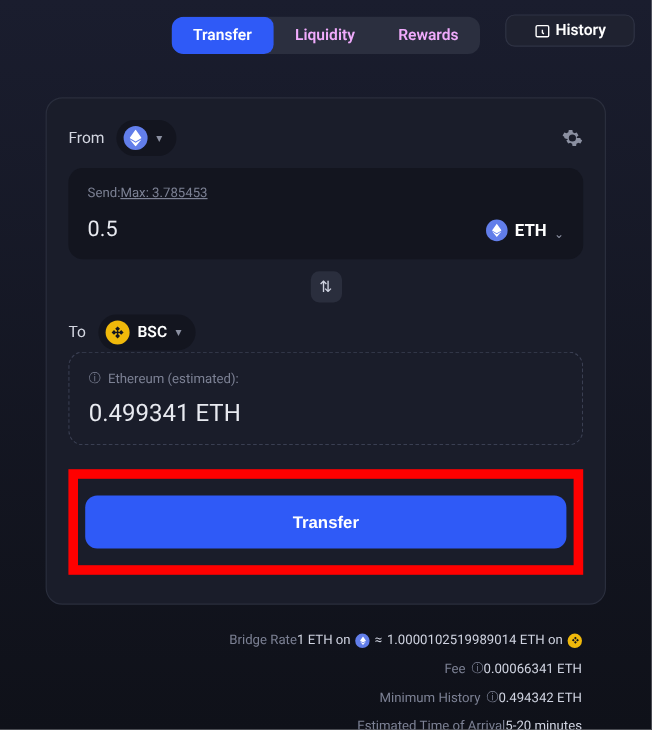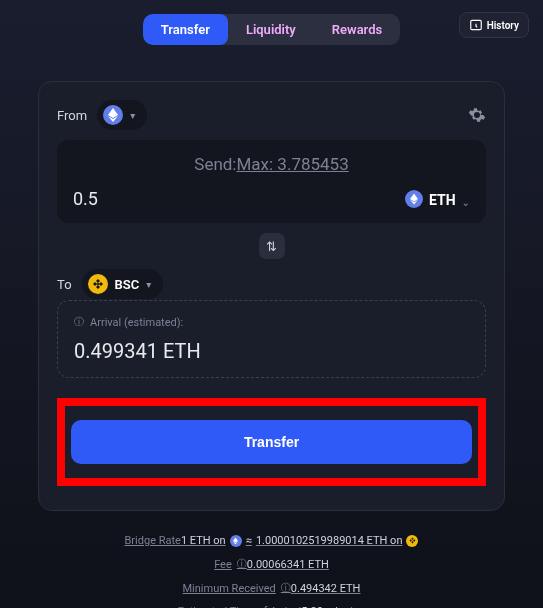--- a/index.html
+++ b/index.html
@@ -38,23 +38,23 @@
 }
 .history-btn {
   position: absolute;
   right: 14px;
   top: 12px;
   display: flex;
   align-items: center;
   gap: 4px;
   background: #1f2230;
   border: 1px solid #2f3344;
-  padding: 5px 9px;
+  padding: 5px 23px;
   border-radius: 8px;
-  font-size: 10px;
+  font-size: 13px;
   font-weight: 600;
   color: #fff;
   cursor: pointer;
 }
 .main-card {
   margin: 22px 38px 0;
   background: #1a1d2a;
   border: 1px solid #2a2e3d;
   border-radius: 14px;
   padding: 18px 18px 24px;
@@ -85,21 +85,21 @@
 .eth-icon { background: #627eea; }
 .bsc-icon { background: #f0b90b; }
 .chain-name { font-size: 13px; font-weight: 600; color: #fff; }
 .chev { color: #8b90a1; font-size: 10px; }
 .gear { color: #8b90a1; cursor: pointer; font-size: 18px; }
 .input-card {
   background: #13151f;
   border-radius: 12px;
   padding: 14px 16px;
 }
-.input-top { display: flex; justify-content: center; font-size: 17px; color: #7c8194; }
+.input-top { display: flex; justify-content: flex-start; font-size: 11px; color: #7c8194; }
 .max-link { text-decoration: underline; cursor: pointer; }
 .input-bot {
   display: flex;
   justify-content: space-between;
   align-items: center;
   margin-top: 14px;
 }
 .amount { font-size: 18px; color: #e8eaf0; }
 .token-sel {
   display: flex;
@@ -151,26 +151,25 @@
   border-radius: 10px;
   padding: 14px 0;
   cursor: pointer;
 }
 .details {
   margin: 8px 46px 0;
   padding: 10px 12px 0;
 }
 .drow {
   display: flex;
-  justify-content: center;
+  justify-content: flex-end;
   align-items: center;
   font-size: 11px;
   color: #7c8194;
   padding: 5px 0;
-  text-decoration: underline;
 }
 .dval { color: #cfd3e0; display: flex; align-items: center; gap: 4px; }
 .mini-icon {
   width: 12px; height: 12px; border-radius: 50%;
   display: inline-flex; align-items: center; justify-content: center;
   font-size: 7px;
 }
 .info-i { font-size: 10px; }
 svg { display: block; }
 </style>
@@ -244,21 +243,21 @@
           </svg>
       </span>
       <span class="chain-name">BSC</span>
       <span class="chev">▾</span>
     </div>
   </div>
 
   <div class="receive-card">
     <div class="receive-label">
       <span class="info-i">ⓘ</span>
-      <span>Arrival (estimated):</span>
+      <span>Ethereum (estimated):</span>
     </div>
     <div class="receive-amt">0.499341 ETH</div>
   </div>
 
   <div class="highlight-box">
     <button class="transfer-btn">Transfer</button>
   </div>
 </div>
 
 <div class="details">
@@ -282,21 +281,21 @@
   </div>
   <div class="drow">
     <span class="row" style="gap:5px">
       <span>Fee</span>
       <span class="info-i">ⓘ</span>
     </span>
     <span class="dval">0.00066341 ETH</span>
   </div>
   <div class="drow">
     <span class="row" style="gap:5px">
-      <span>Minimum Received</span>
+      <span>Minimum History</span>
       <span class="info-i">ⓘ</span>
     </span>
     <span class="dval">0.494342 ETH</span>
   </div>
   <div class="drow">
     <span>Estimated Time of Arrival</span>
     <span class="dval">5-20 minutes</span>
   </div>
 
 </div>

